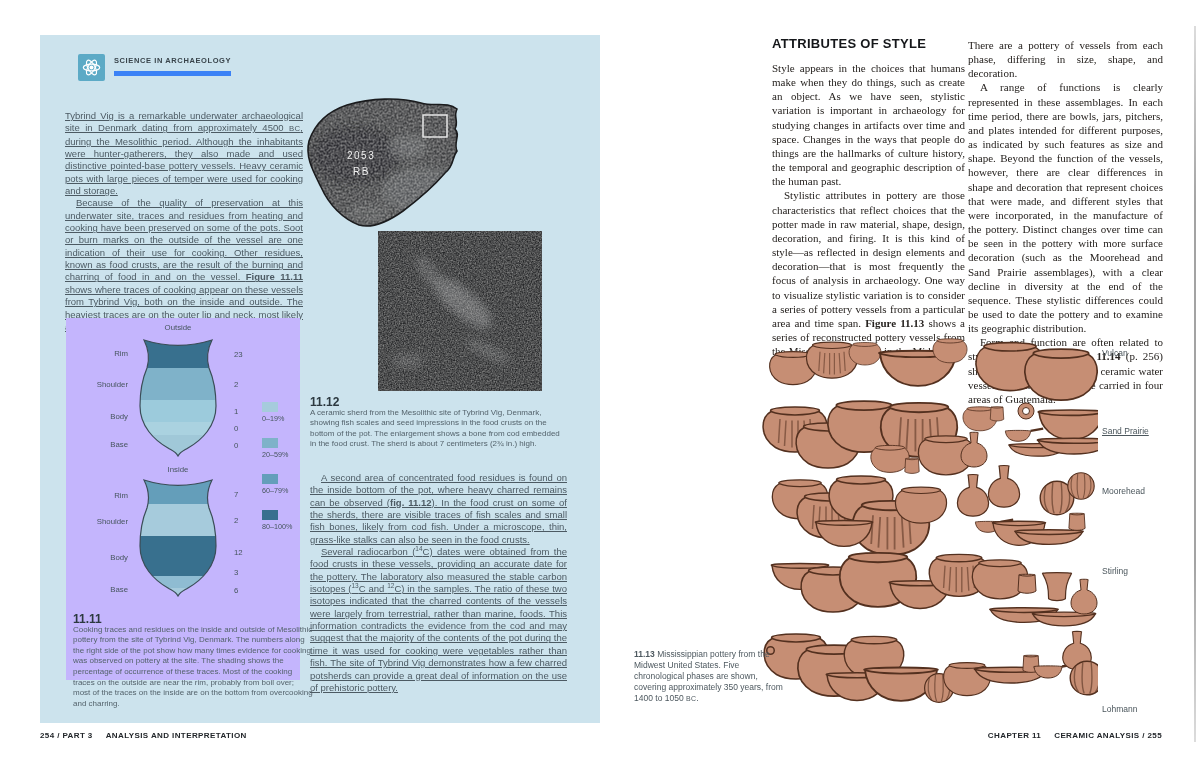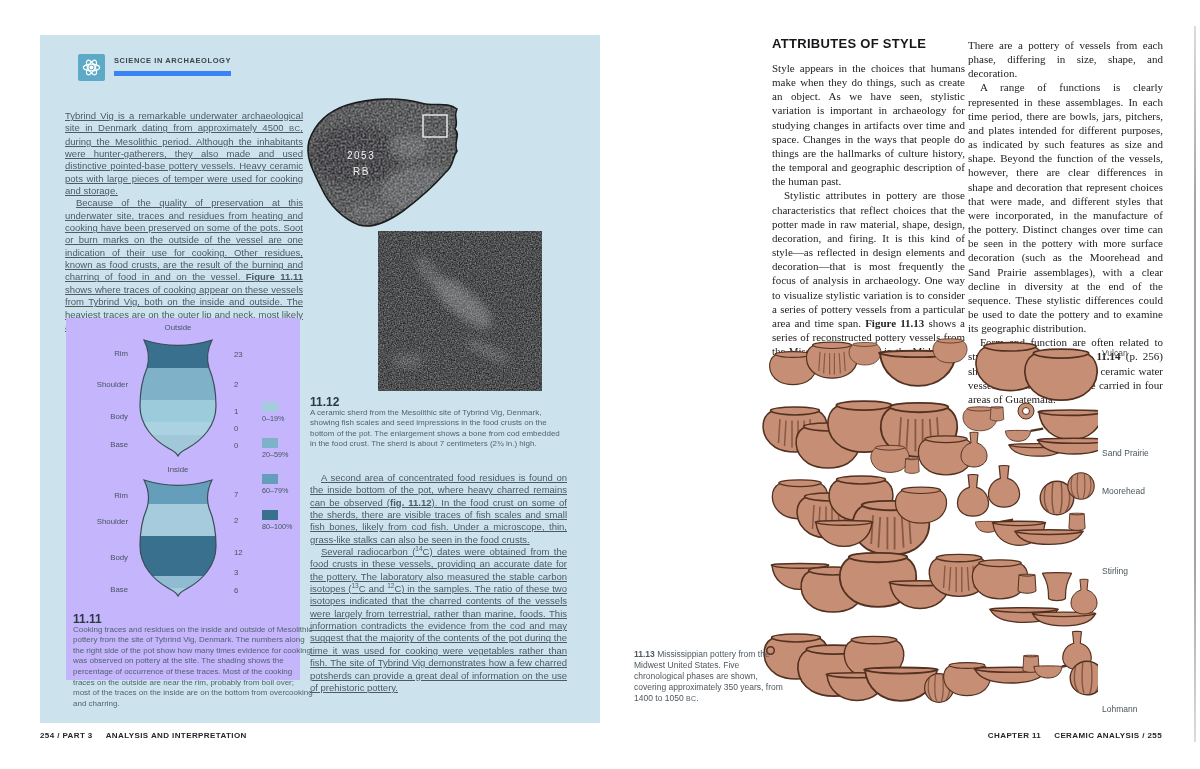--- a/index.html
+++ b/index.html
@@ -338,21 +338,21 @@
         <use href="#pplate" transform="translate(383,349) scale(1.5)"></use>
         <use href="#pcup" transform="translate(403,339) scale(0.9)"></use>
         <use href="#ppan" transform="translate(420,346) scale(1.0)"></use>
         <use href="#pbottle" transform="translate(449,327) scale(1.1)"></use>
         <use href="#pgourd" transform="translate(459,353) scale(1.4)"></use>
       </g>
     </g>
   </svg>
 
   <div class="phase-label" style="top:340px;margin-top:8px;">Vulcan</div>
-  <div class="phase-label" style="top:448px;">Sand Prairie</div>
+  <div class="phase-label" style="top:426px;text-decoration:underline;">Sand Prairie</div>
   <div class="phase-label" style="top:486px;">Moorehead</div>
   <div class="phase-label" style="top:566px;">Stirling</div>
   <div class="phase-label" style="top:656px;margin-top:48px;">Lohmann</div>
 
   <div class="fig13-cap"><b>11.13</b> Mississippian pottery from the Midwest United States. Five chronological phases are shown, covering approximately 350 years, from 1400 to 1050 <span class="sc">BC</span>.</div>
 
   <div class="footer footer-left">
     <span>254 / PART 3</span><span class="sec">ANALYSIS AND INTERPRETATION</span>
   </div>
   <div class="footer footer-right">

